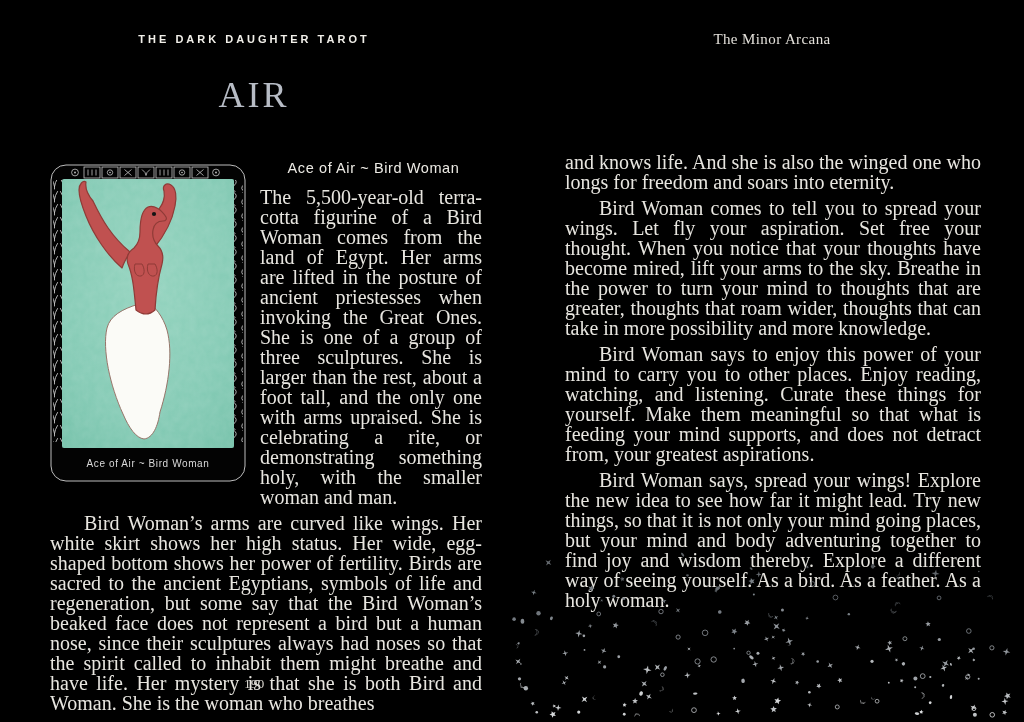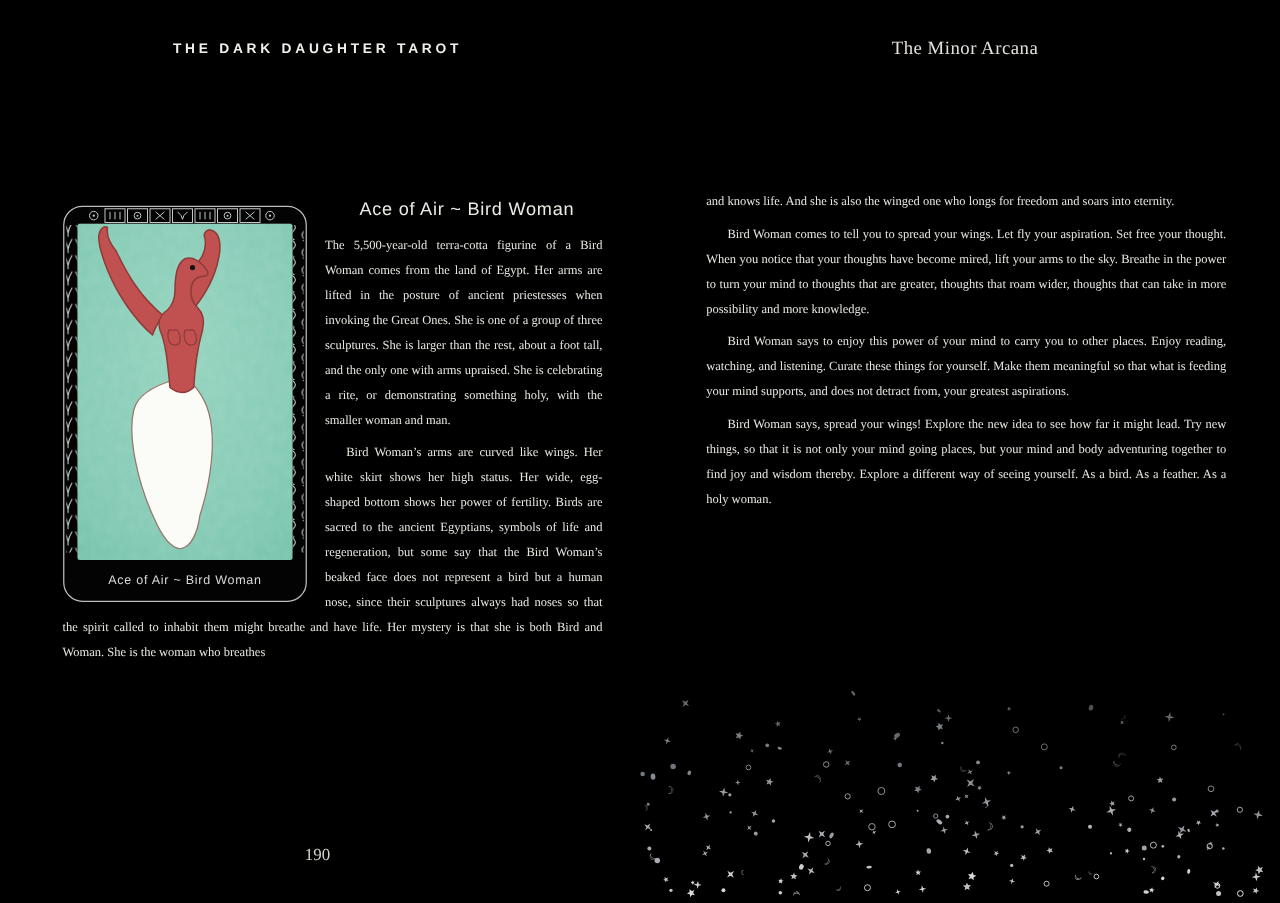--- a/index.html
+++ b/index.html
@@ -35,21 +35,21 @@
   .card svg{display:block;width:196px;height:318px;}
 
   .card-heading{
     margin:2px 0 11px 0;text-align:center;
     font-family:"Liberation Sans",sans-serif;font-weight:400;font-size:14.5px;
     letter-spacing:.6px;color:#eceae4;
   }
 
   .page-left p,.page-right p{
     margin:0 5px 6px 0;
-    font-size:10px;line-height:20px;text-align:justify;
+    font-size:20px;line-height:20px;text-align:justify;
     color:#e8e6e0;text-indent:1.7em;
   }
   p.noindent{text-indent:0;}
 
   .pagenum{
     position:absolute;top:676px;font-size:13.5px;color:#d6d3cc;z-index:3;
     font-family:"Liberation Serif",serif;
   }
   .pn-left{left:50px;width:408px;text-align:center;}
   .pn-right{left:565px;width:414px;text-align:center;}
@@ -57,20 +57,21 @@
   #stars{position:absolute;left:498px;top:540px;width:526px;height:182px;z-index:1;}
 </style>
 </head>
 <body>
 
 <div class="spread">
 
   <div class="runhead-left">THE DARK DAUGHTER TAROT</div>
   <div class="runhead-right">The Minor Arcana</div>
 
+  <h1 class="air-title">AIR</h1>
 
   <section class="page-left">
 
     <figure class="card">
       <svg viewBox="0 0 196 318">
         <defs>
           <radialGradient id="tealg" cx="50%" cy="38%" r="80%">
             <stop offset="0%" stop-color="#93d3be"></stop>
             <stop offset="65%" stop-color="#83cab4"></stop>
             <stop offset="100%" stop-color="#74c1a9"></stop>

